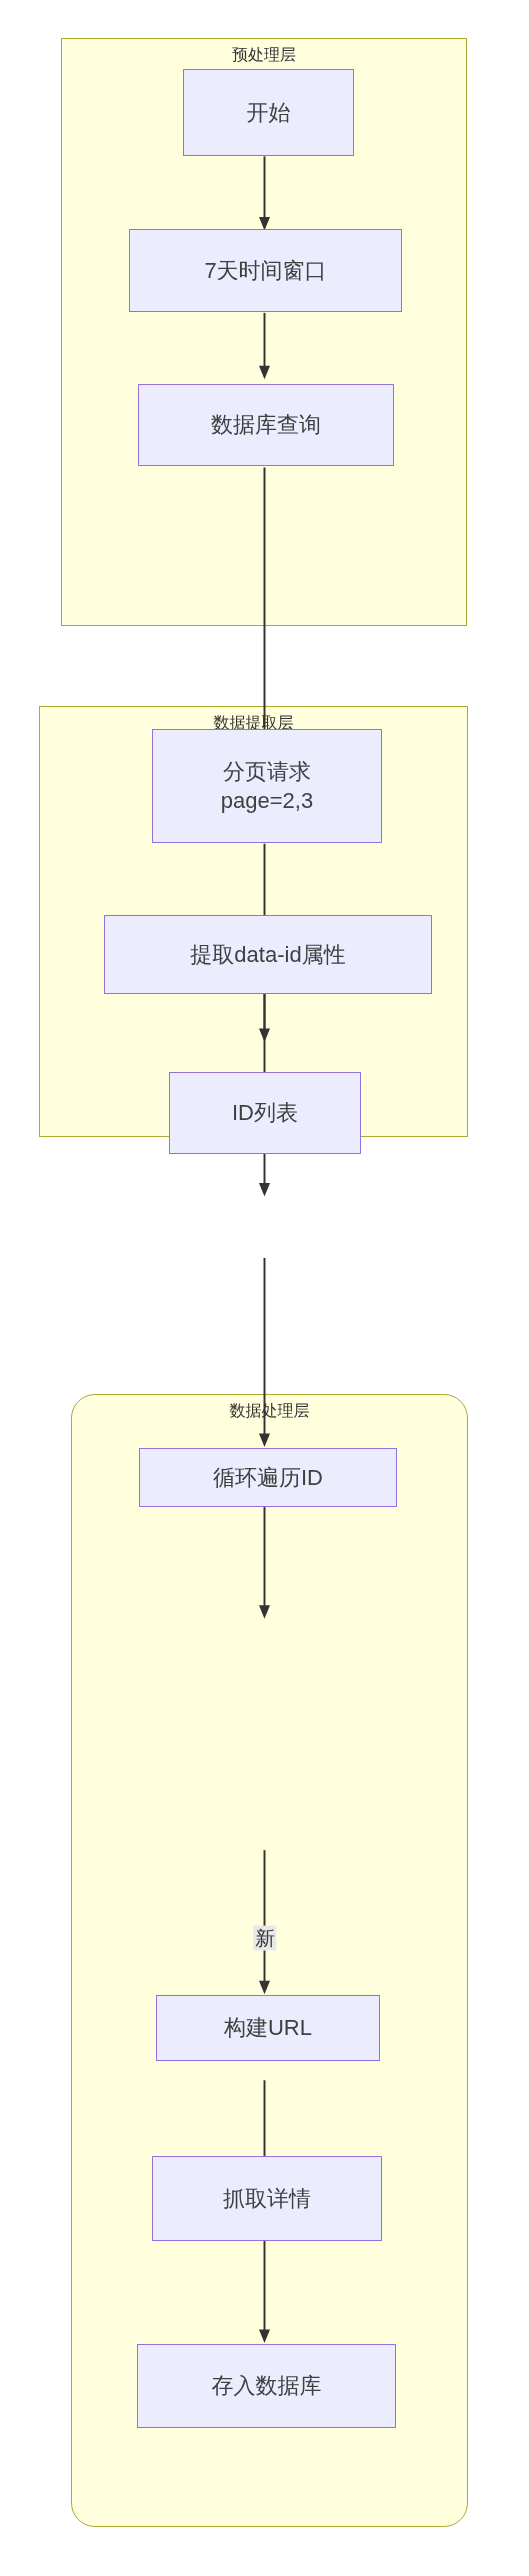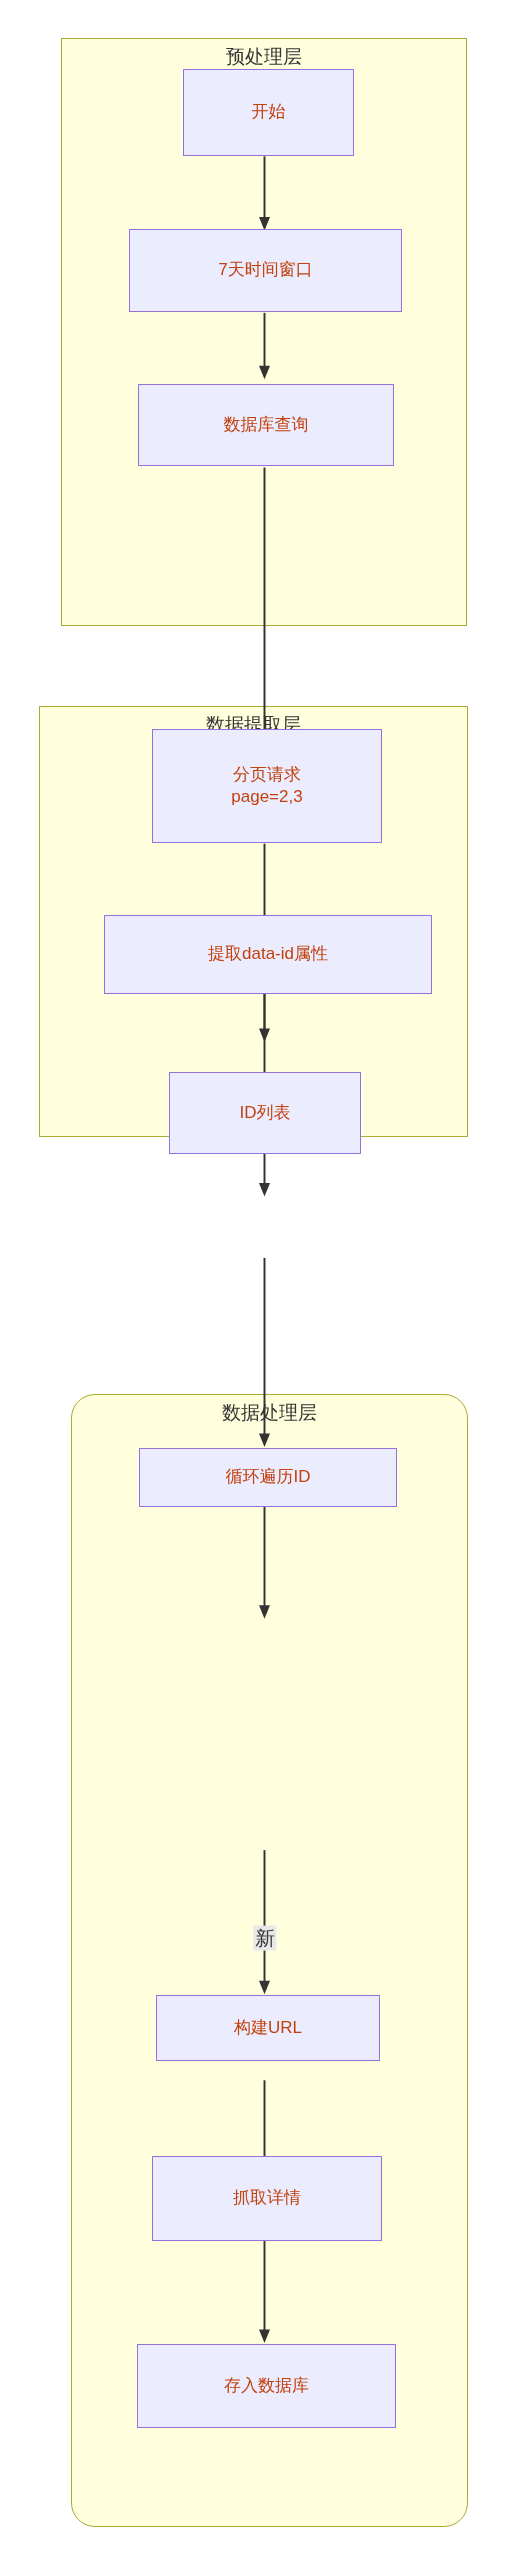--- a/index.html
+++ b/index.html
@@ -25,42 +25,42 @@
     background: #ffffde;
     border: 1.2px solid #aaaa33;
     border-radius: 0.6px;
   }
   .cluster-title {
     position: absolute;
     left: 0;
     right: 0;
     top: 6.1px;
     text-align: center;
-    font-size: 19px;
+    font-size: 16px;
     line-height: 1.25;
     color: #333333;
     white-space: nowrap;
     pointer-events: none;
   }
   
   .node {
     position: absolute;
     box-sizing: border-box;
     background: #ececff;
     border: 1.2px solid #9370db;
     border-radius: 0.6px;
     display: flex;
     align-items: center;
     justify-content: center;
     text-align: center;
   }
   .node-label {
-    font-size: 17px;
+    font-size: 22px;
     line-height: 1.32;
-    color: #c2410c;
+    color: #404040;
     white-space: pre-line;
     padding: 0 3.7px;
   }
   
   .node-diamond {
     position: absolute;
     display: flex;
     align-items: center;
     justify-content: center;
   }

